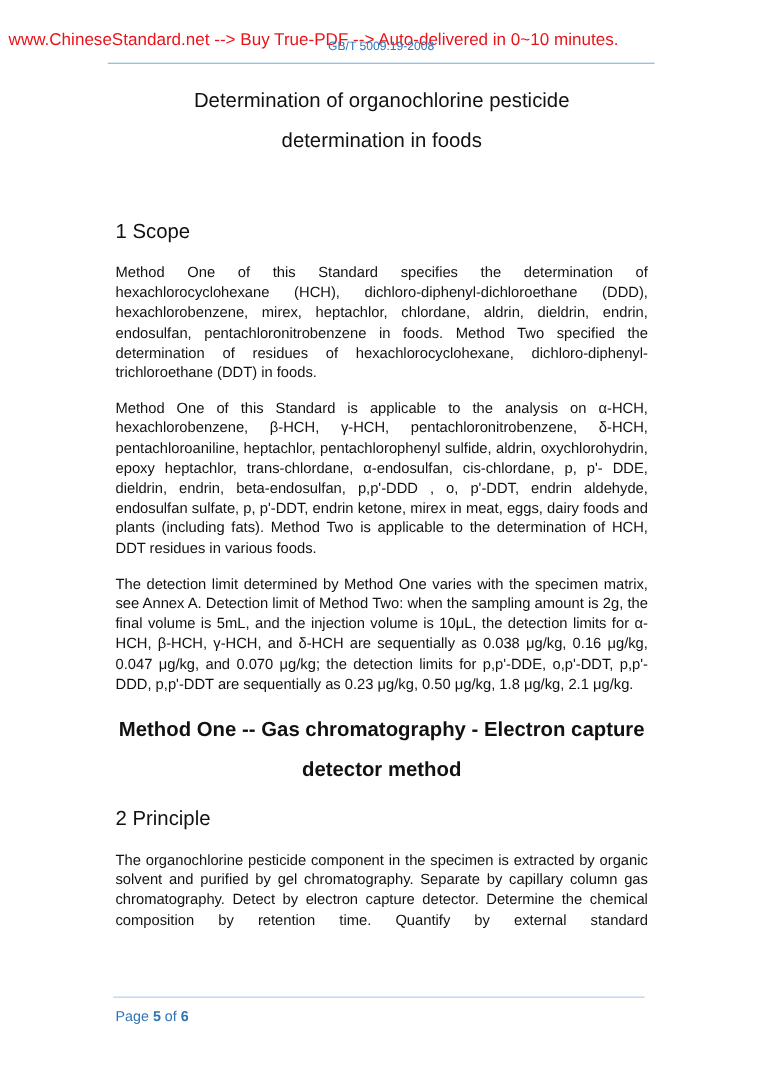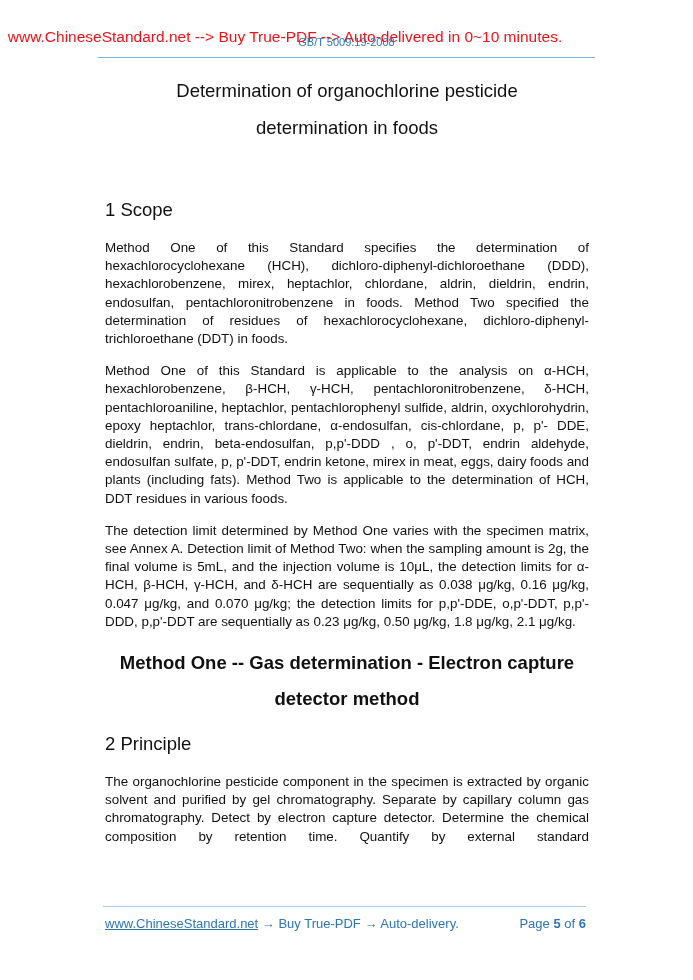--- a/index.html
+++ b/index.html
@@ -33,32 +33,29 @@
 <div class="content">
   <h1 class="title">Determination of organochlorine pesticide</h1>
   <h1 class="title">determination in foods</h1>
 
   <h2 class="section-heading" style="margin-top:53px;">1 Scope</h2>
 
   <p class="para" style="margin-top:18px;">Method One of this Standard specifies the determination of hexachlorocyclohexane (HCH), dichloro-diphenyl-dichloroethane (DDD), hexachlorobenzene, mirex, heptachlor, chlordane, aldrin, dieldrin, endrin, endosulfan, pentachloronitrobenzene in foods. Method Two specified the determination of residues of hexachlorocyclohexane, dichloro-diphenyl-trichloroethane (DDT) in foods.</p>
   <p class="para" style="margin-top:14px;">Method One of this Standard is applicable to the analysis on α-HCH, hexachlorobenzene, β-HCH, γ-HCH, pentachloronitrobenzene, δ-HCH, pentachloroaniline, heptachlor, pentachlorophenyl sulfide, aldrin, oxychlorohydrin, epoxy heptachlor, trans-chlordane, α-endosulfan, cis-chlordane, p, p'- DDE, dieldrin, endrin, beta-endosulfan, p,p'-DDD , o, p'-DDT, endrin aldehyde, endosulfan sulfate, p, p'-DDT, endrin ketone, mirex in meat, eggs, dairy foods and plants (including fats). Method Two is applicable to the determination of HCH, DDT residues in various foods.</p>
   <p class="para" style="margin-top:14px;">The detection limit determined by Method One varies with the specimen matrix, see Annex A. Detection limit of Method Two: when the sampling amount is 2g, the final volume is 5mL, and the injection volume is 10μL, the detection limits for α-HCH, β-HCH, γ-HCH, and δ-HCH are sequentially as 0.038 μg/kg, 0.16 μg/kg, 0.047 μg/kg, and 0.070 μg/kg; the detection limits for p,p'-DDE, o,p'-DDT, p,p'-DDD, p,p'-DDT are sequentially as 0.23 μg/kg, 0.50 μg/kg, 1.8 μg/kg, 2.1 μg/kg.</p>
 
-  <h2 class="method-title" style="margin-top:14px;">Method One -- Gas determination - Electron capture</h2>
+  <h2 class="method-title" style="margin-top:14px;">Method One -- Gas chromatography - Electron capture</h2>
   <h2 class="method-title">detector method</h2>
 
   <h2 class="section-heading" style="margin-top:16px;">2 Principle</h2>
 
   <p class="para" style="margin-top:18px; text-align-last: justify;">The organochlorine pesticide component in the specimen is extracted by organic solvent and purified by gel chromatography. Separate by capillary column gas chromatography. Detect by electron capture detector. Determine the chemical composition by retention time. Quantify by external standard</p>
 </div>
 
 <div class="footer-rule"></div>
 <div class="footer">
   <span>
-    <a>www.ChineseStandard.net</a><span> → Buy True-PDF → Auto-delivery.</span>
-  </span>
-  <span>
     <span>Page</span>
     <b>5</b>
     <span>of</span>
     <b>6</b>
   </span>
 </div>
 
 </body></html>

